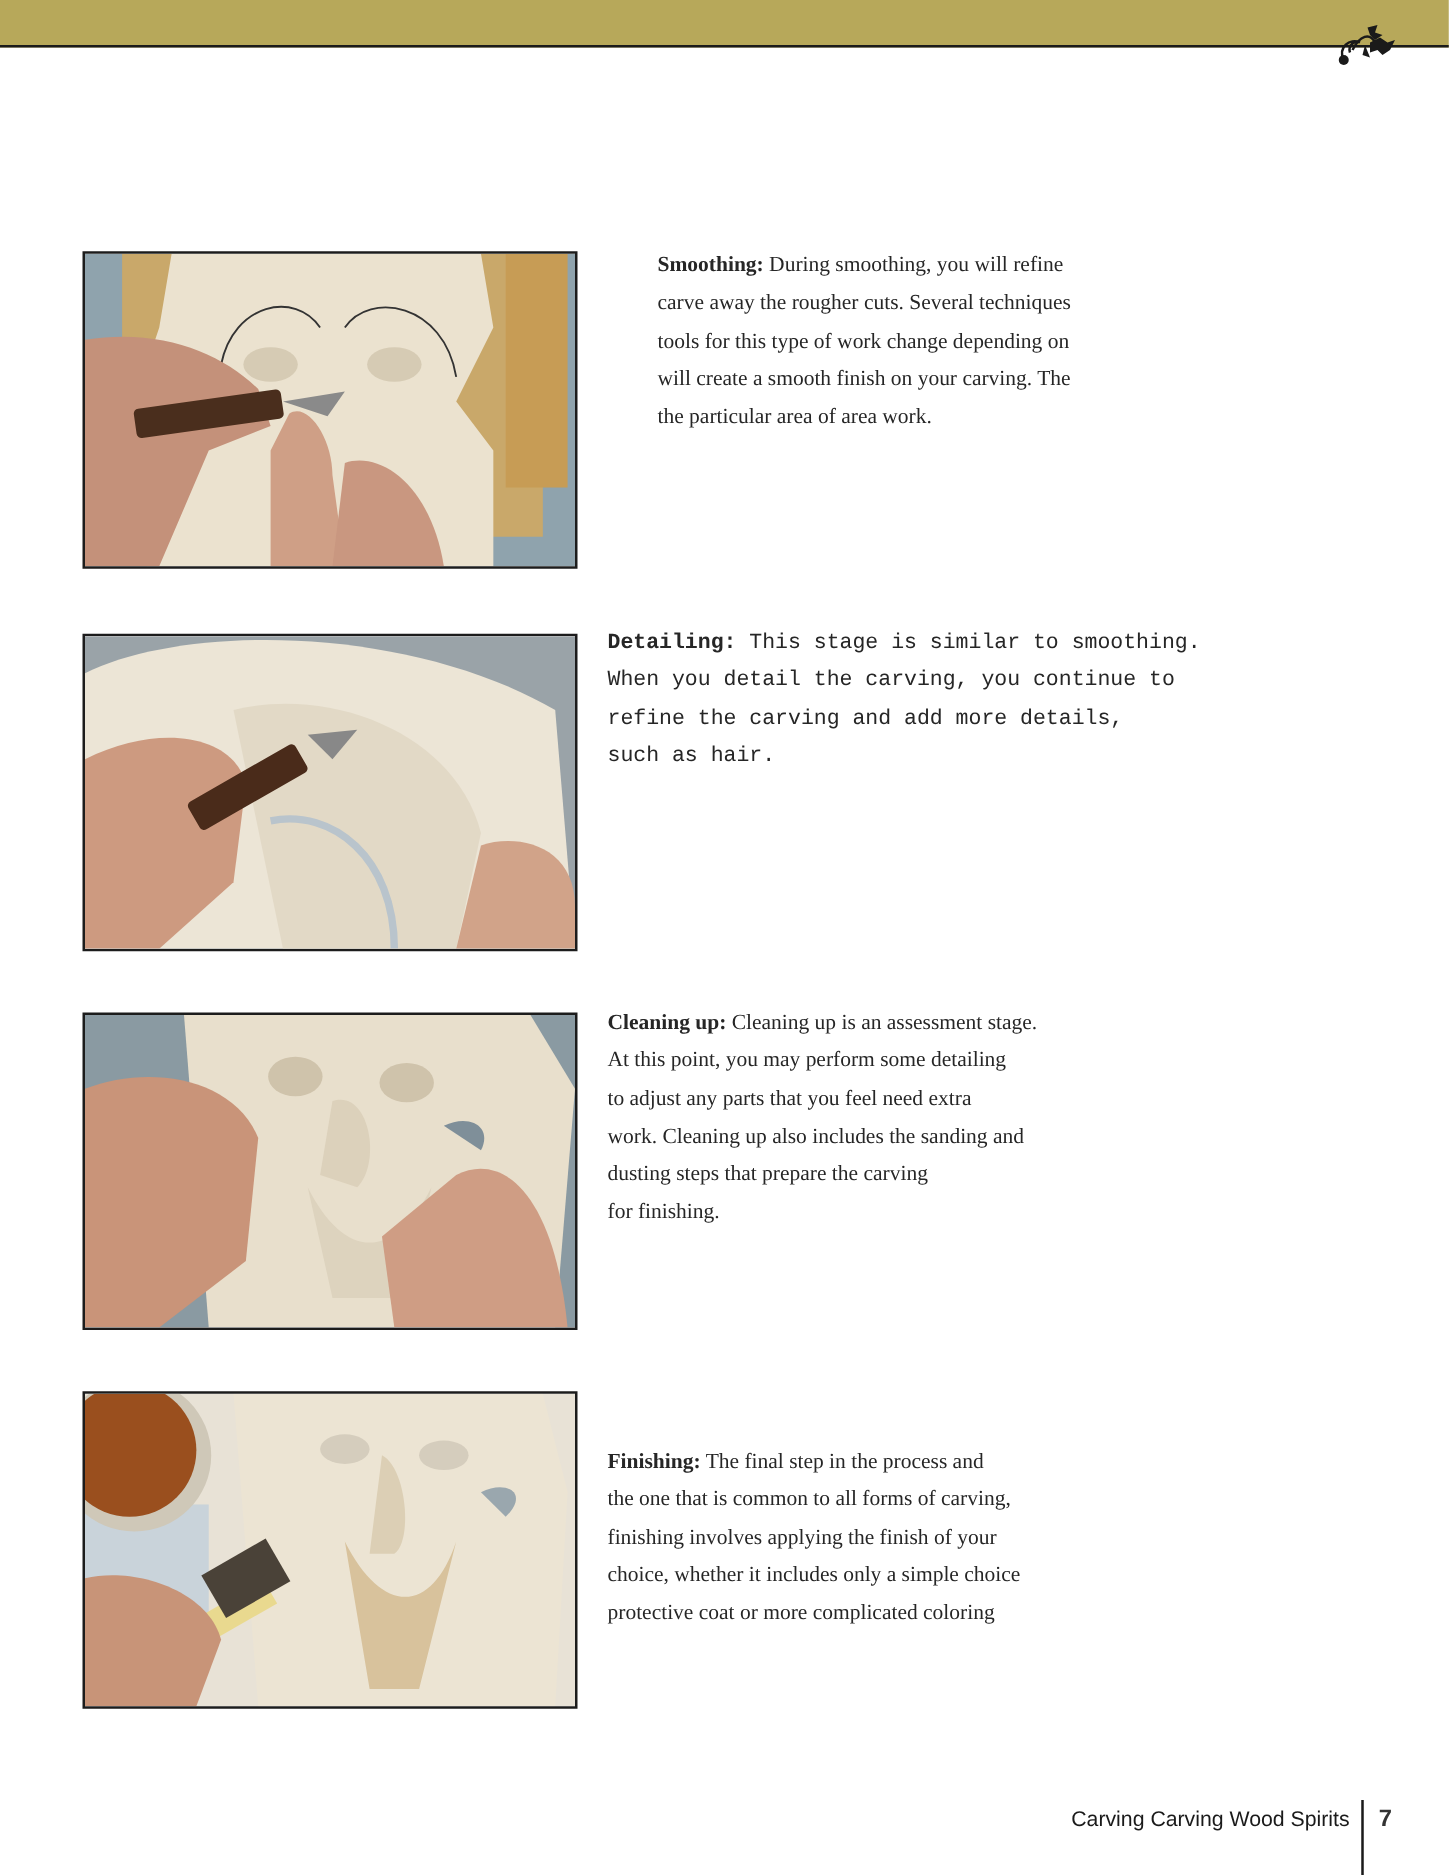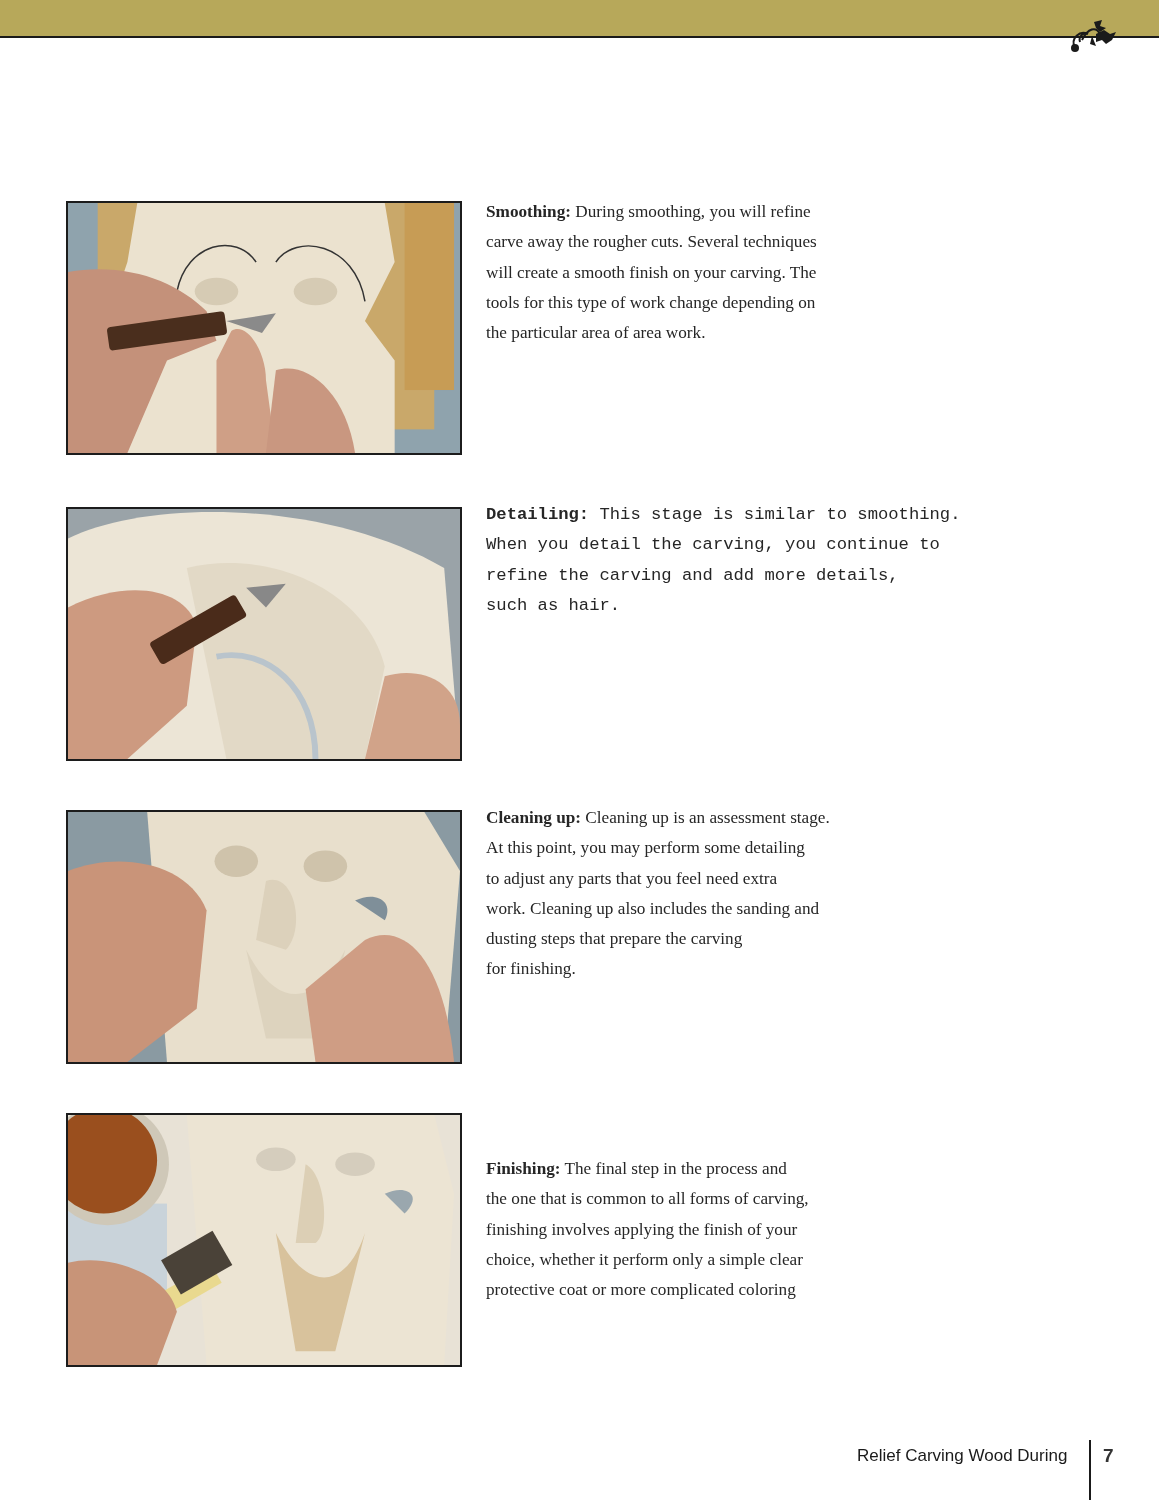--- a/index.html
+++ b/index.html
@@ -39,26 +39,26 @@
     <ellipse cx="250" cy="90" rx="22" ry="14" fill="#d6cbb4"></ellipse>
     <path d="M110 90 C120 40 170 30 190 60" stroke="#333" stroke-width="1.5" fill="none"></path>
     <path d="M210 60 C230 30 290 40 300 100" stroke="#333" stroke-width="1.5" fill="none"></path>
     <path d="M0 70 C60 60 110 80 140 110 L150 140 L100 160 L60 254 L0 254 Z" fill="#c4917a"></path>
     <rect x="40" y="118" width="120" height="24" rx="4" fill="#4a2e1d" transform="rotate(-8 100 130)"></rect>
     <path d="M160 120 L210 112 L196 132 Z" fill="#8a8a8a"></path>
     <path d="M165 130 C180 120 200 150 200 180 L210 254 L150 254 L150 160 Z" fill="#cf9f86"></path>
     <path d="M210 170 C240 160 280 190 290 254 L200 254 Z" fill="#c99780"></path>
   </svg>
 </div>
-<div class="text-block" style="top:197px;">
+<div class="text-block" style="top:197px;margin-left:40px;">
   <p>
     <span class="line"><span class="lead">Smoothing:</span><span> During smoothing, you will refine</span></span>
     <span class="line">carve away the rougher cuts. Several techniques</span>
+    <span class="line">tools for this type of work change depending on</span>
     <span class="line">will create a smooth finish on your carving. The</span>
-    <span class="line">tools for this type of work change depending on</span>
     <span class="line">the particular area of area work.</span>
   </p>
 </div>
 
 <div class="photo" style="top:507px;">
   <svg viewBox="0 0 396 254" preserveAspectRatio="none">
     <rect width="396" height="254" fill="#9aa3a8"></rect>
     <path d="M0 30 C80 -10 260 -10 380 60 L396 254 L0 254 Z" fill="#ece5d6"></path>
     <path d="M120 60 C200 40 300 80 320 160 L300 254 L160 254 Z" fill="#e2d9c6"></path>
     <path d="M150 150 C200 140 250 180 250 254" stroke="#b9c4cc" stroke-width="6" fill="none"></path>
@@ -116,20 +116,20 @@
     <rect x="0" y="190" width="160" height="22" fill="#e9d98f" transform="rotate(-30 80 200)"></rect>
     <rect x="100" y="130" width="60" height="40" fill="#4a4238" transform="rotate(-30 130 150)"></rect>
     <path d="M0 150 C40 140 100 160 110 200 L90 254 L0 254 Z" fill="#c89478"></path>
   </svg>
 </div>
 <div class="text-block" style="top:1106px;margin-top:48px;">
   <p>
     <span class="line"><span class="lead">Finishing:</span><span> The final step in the process and</span></span>
     <span class="line">the one that is common to all forms of carving,</span>
     <span class="line">finishing involves applying the finish of your</span>
-    <span class="line">choice, whether it perform only a simple clear</span>
+    <span class="line">choice, whether it includes only a simple choice</span>
     <span class="line">protective coat or more complicated coloring</span>
   </p>
 </div>
 
-<div class="footer-title">Relief Carving Wood During</div>
+<div class="footer-title">Carving Carving Wood Spirits</div>
 <div class="footer-rule"></div>
 <div class="footer-page">7</div>
 
 </body></html>

